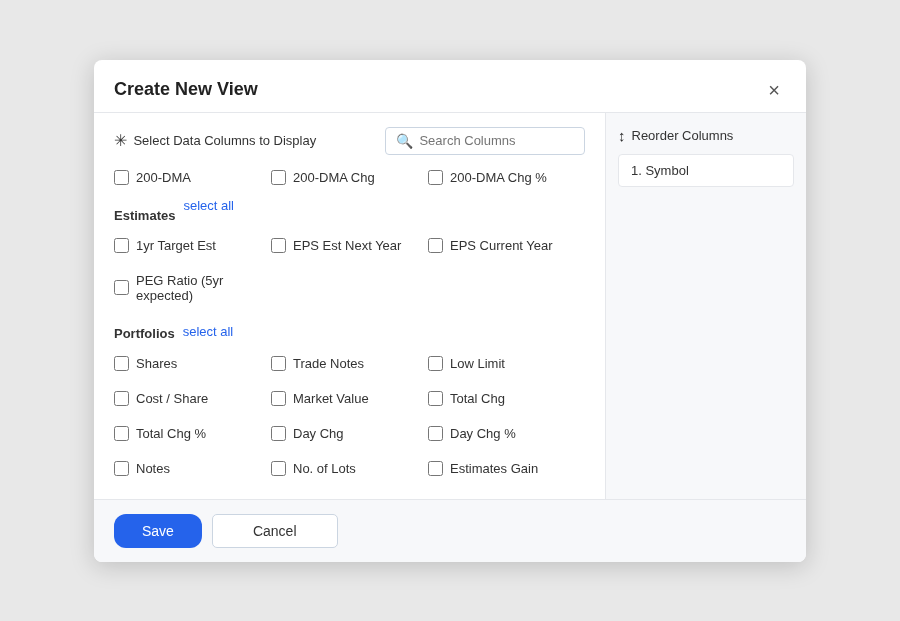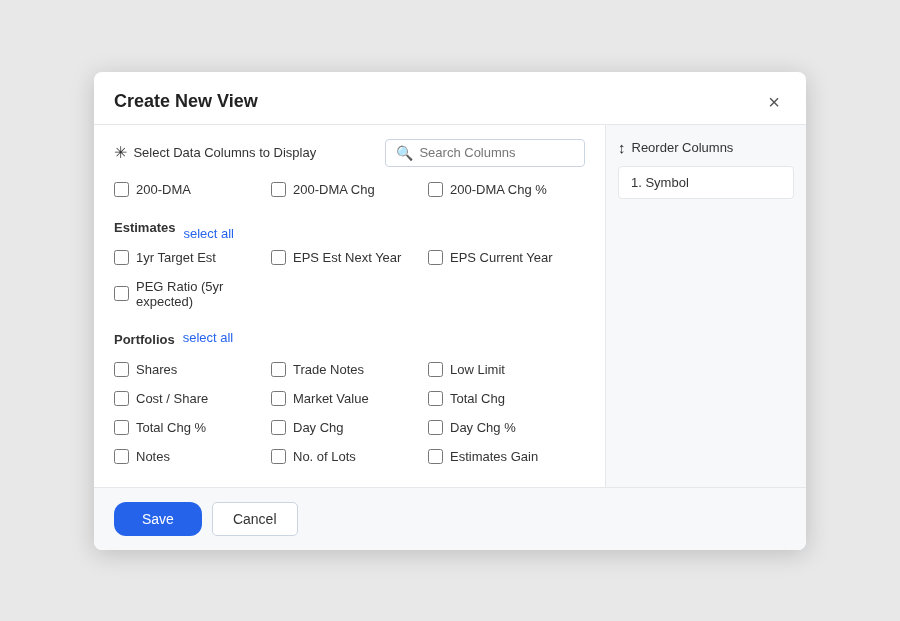--- a/index.html
+++ b/index.html
@@ -109,21 +109,21 @@
       outline: none;
       font-size: 13px;
       color: #333;
       width: 100%;
       background: transparent;
     }
     .search-icon { color: #888; font-size: 14px; }
     .columns-grid {
       display: grid;
       grid-template-columns: 1fr 1fr 1fr;
-      gap: 8px 0;
+      gap: 14px 0;
       margin-bottom: 6px;
     }
     .col-item {
       display: flex;
       align-items: center;
       gap: 7px;
       font-size: 13px;
       color: #333;
       padding: 3px 0;
       cursor: pointer;
@@ -183,21 +183,21 @@
       padding: 9px 28px;
       font-size: 14px;
       font-weight: 500;
       cursor: pointer;
     }
     .btn-cancel {
       background: #fff;
       color: #333;
       border: 1.5px solid #cbd5e1;
       border-radius: 5px;
-      padding: 8px 20px;
+      padding: 8px 40px;
       font-size: 14px;
       font-weight: 400;
       cursor: pointer;
     }
     .standalone-row {
       display: grid;
       grid-template-columns: 1fr 1fr 1fr;
       margin-bottom: 2px;
     }
     .sun-icon { font-size: 16px; }
@@ -238,21 +238,21 @@
             <input type="checkbox" style="">
             <span>200-DMA Chg</span>
           </label>
           <label class="col-item">
             <input type="checkbox" style="">
             <span>200-DMA Chg %</span>
           </label>
         </div>
 
         <div>
-          <div style="display:flex; align-items:flex-end; margin-top:10px; margin-bottom:6px;">
+          <div style="display:flex; align-items:flex-start; margin-top:10px; margin-bottom:6px;">
             <span class="section-label">Estimates</span>
             <a class="select-all-link">select all</a>
           </div>
           <div class="columns-grid">
             <label class="col-item">
               <input type="checkbox" style="">
               <span>1yr Target Est</span>
             </label>
             <label class="col-item">
               <input type="checkbox" style="">

